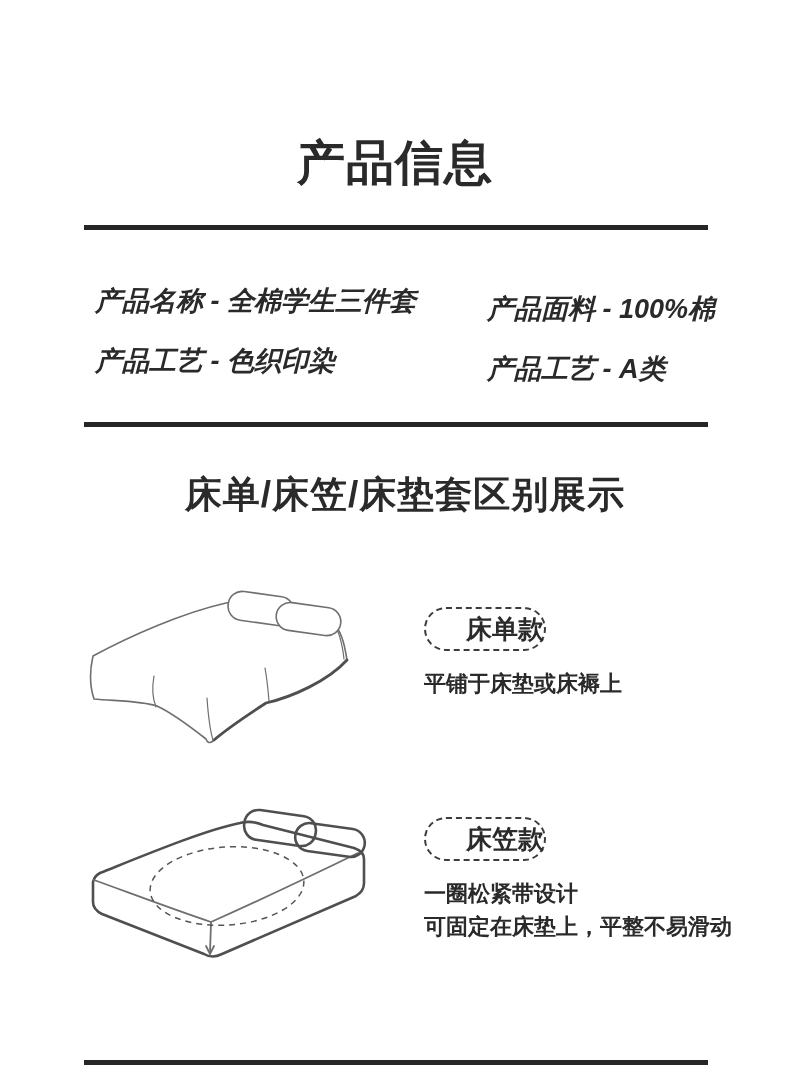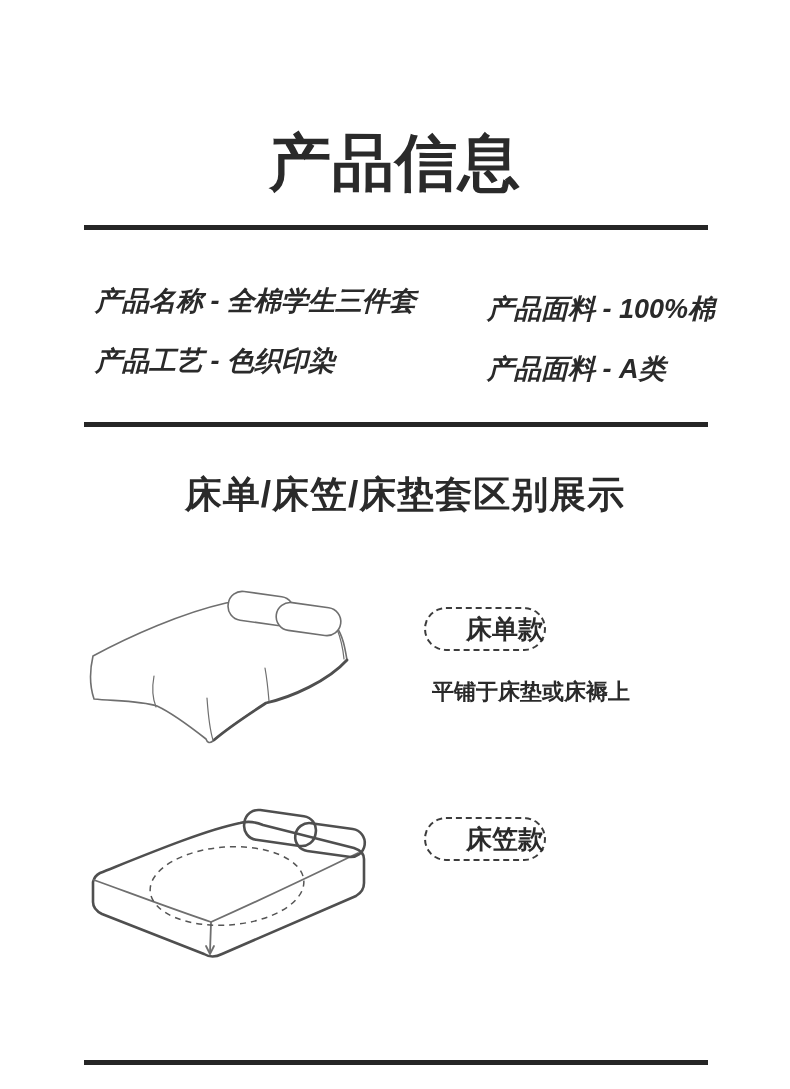--- a/index.html
+++ b/index.html
@@ -21,21 +21,21 @@
     font-family: "Liberation Sans", "DejaVu Sans", sans-serif;
     color: var(--text);
     overflow: hidden;
   }
   .title {
     position: absolute;
     top: 125px; left: 0;
     width: 100%;
     margin: 0;
     text-align: center;
-    font-size: 62px;
+    font-size: 48px;
     line-height: 76px;
     font-weight: 900;
     letter-spacing: 1px;
     color: var(--text);
   }
   .divider {
     position: absolute;
     left: 84px;
     width: 624px;
     height: 5px;
@@ -90,21 +90,21 @@
     font-size: 26px;
     font-weight: 800;
     color: var(--text);
     background: var(--background);
   }
   .badge.b1 { top: 607px; }
   .badge.b2 { top: 817px; }
   .desc {
     position: absolute;
     left: 420px;
-    margin: 12px;
+    margin: 4px;
     font-size: 22px;
     font-weight: 700;
     line-height: 33px;
     white-space: nowrap;
     color: var(--text);
   }
   .desc.t1 { top: 663px; }
   .desc.t2 { top: 873px; }
   
   .ln   { fill: none; stroke: var(--sketch-line); stroke-width: 1.6; stroke-linecap: round; stroke-linejoin: round; }
@@ -121,21 +121,21 @@
 <div class="page">
 
   <h1 class="title">产品信息</h1>
 
   <div class="divider d1"></div>
 
   <div>
     <span class="spec r1 col-left">产品名称 - 全棉学生三件套</span>
     <span class="spec r1 col-right">产品面料 - 100%棉</span>
     <span class="spec r2 col-left">产品工艺 - 色织印染</span>
-    <span class="spec r2 col-right">产品面料 - A类</span>
+    <span class="spec r2 col-right">产品工艺 - A类</span>
   </div>
 
   <div class="divider d2"></div>
 
   <h2 class="section-title">床单/床笠/床垫套区别展示</h2>
 
   <svg class="sketch s1" viewBox="0 0 340 220" aria-hidden="true">
     <path class="ln fill-white" d="M 33,86
       C 70,66 122,43 166,33
       C 202,25 246,42 276,56
@@ -180,16 +180,20 @@
     <path class="ln2-mid" d="M 151,133 L 150,162"></path>
     <path class="ln2-mid" d="M 146,156 L 150,164 L 154,156"></path>
     <ellipse class="ln2-dash" cx="167" cy="96" rx="77" ry="39" transform="rotate(-4 167 96)"></ellipse>
     <rect class="ln2 fill-white" x="184" y="23" width="72" height="30" rx="14" transform="rotate(8 220 38)"></rect>
     <rect class="ln2 fill-white" x="235" y="36" width="70" height="28" rx="14" transform="rotate(8 270 50)"></rect>
   </svg>
 
   <div class="badge b2">
     <span>床笠款</span>
   </div>
+  <p class="desc t2">
+    <span>一圈松紧带设计</span><br>
+    <span>可固定在床垫上，平整不易滑动</span>
+  </p>
 
   <div class="divider d3"></div>
 
 </div>
 
 </body></html>

